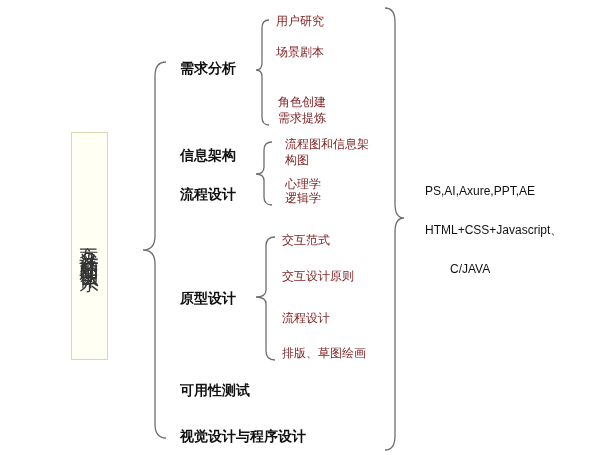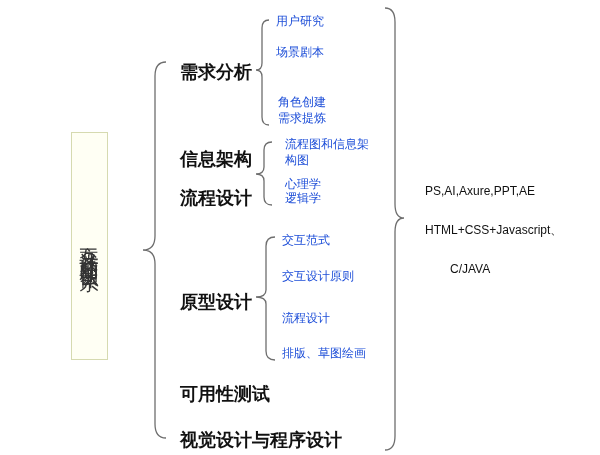--- a/index.html
+++ b/index.html
@@ -11,22 +11,22 @@
 
   .title-box {
     position: absolute; left: 71px; top: 132px; width: 37px; height: 228px;
     border: 1px solid #d6dab0; background: #fffff4;
     display: flex; align-items: center; justify-content: center;
   }
   .title-text {
     writing-mode: vertical-rl; text-orientation: upright;
     font-size: 19px; letter-spacing: 3px; color: #333; line-height: 1;
   }
-  .cat { font-size: 18px; font-weight: bold; color: #111; }
-  .sub { font-size: 12px; color: #1d4ed8; }
+  .cat { font-size: 14px; font-weight: bold; color: #111; }
+  .sub { font-size: 12px; color: #7f1d1d; }
   .tool { font-family: "Liberation Sans", sans-serif; font-size: 12px; color: #111; }
 </style>
 </head>
 <body>
 
 <svg class="braces" viewBox="0 0 600 455">
 
   <path class="brace" d="M166 62 Q155 62 155 76 L155 236 Q155 250 143 250 Q155 250 155 264 L155 424 Q155 438 166 438"></path>
 
   <path class="brace" d="M269 20 Q262 20 262 28 L262 63 Q262 70 256 70 Q262 70 262 77 L262 117 Q262 125 269 125"></path>

